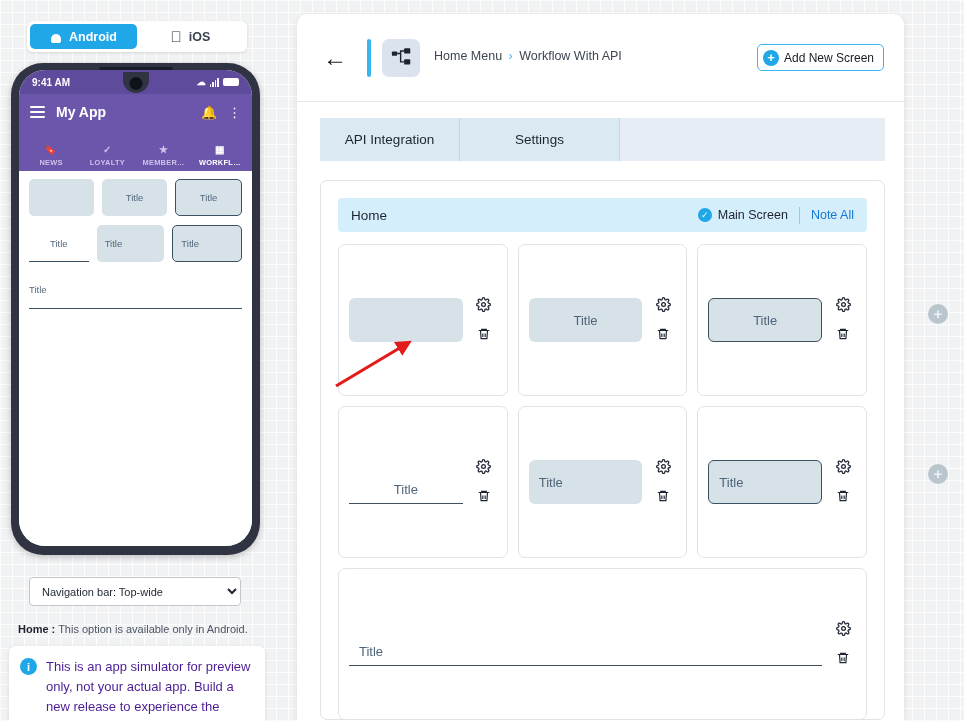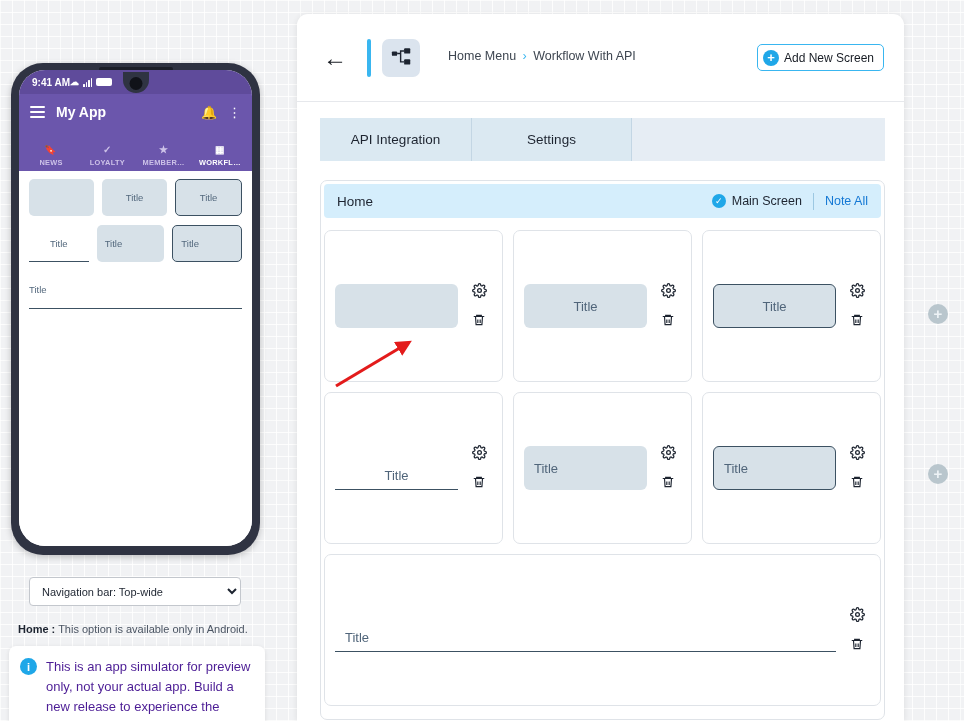--- a/index.html
+++ b/index.html
@@ -82,21 +82,21 @@
   }
   #phone-screen {
     width: 100%; height: 100%;
     background: #ffffff;
     border-radius: 26px;
     overflow: hidden;
     position: relative;
   }
   #status-bar {
     height: 24px; background: #5f4b9b;
-    display: flex; align-items: center; 
+    display: flex; align-items: center; justify-content: space-between;
     padding: 0 13px;
     color: #fff; font-size: 10px; font-weight: bold;
     position: relative;
   }
   #notch {
     position: absolute; left: 50%; transform: translateX(-50%);
     top: 2px; width: 26px; height: 21px;
     background: #2f3342; border-radius: 0 0 13px 13px;
   }
   #notch::after {
@@ -212,21 +212,21 @@
   #back-arrow {
     font-size: 24px; color: #14181f; cursor: pointer; line-height: 1;
     margin-right: 20px;
   }
   #header-accent { width: 4px; height: 38px; background: #39b6f0; border-radius: 2px; }
   #wf-icon-box {
     width: 38px; height: 38px; margin-left: 11px;
     background: #dbe4ee; border-radius: 7px;
     display: flex; align-items: center; justify-content: center;
   }
-  #header-text { margin-left: 28px; flex: 1; }
+  #header-text { margin-left: 14px; flex: 1; }
   #breadcrumb { font-size: 12.5px; color: #3e4651; margin-bottom: 3px; }
   #breadcrumb .sep { color: #39b6f0; margin: 0 3px; }
   #page-title { font-size: 17.5px; color: #171c24; font-weight: normal; }
   #add-screen-btn {
     border: 1px solid #39b6f0; border-radius: 5px;
     height: 27px; padding: 0 9px 0 5px;
     display: flex; align-items: center; gap: 5px;
     background: #fff; cursor: pointer;
     font-size: 12px; color: #171c24;
     border-left-width: 1px;
@@ -249,31 +249,31 @@
     border-right: 1px solid #c3d6e4;
     position: relative;
   }
   .tab.active { background: #3d4450; color: #fff; font-weight: bold; }
   .tab.active::after {
     content: ""; position: absolute; left: 0; right: 0; bottom: -3px;
     height: 4px; background: #22c55e;
   }
   .tab.filler { background: #e6edf4; border-right: none; cursor: default; }
   #tab-design { width: 160px; }
-  #tab-api { width: 152px; text-align: center; }
+  #tab-api { width: 140px; text-align: center; }
   #tab-settings { width: 160px; }
   #tab-filler { flex: 1; }
 
   
   #canvas {
     margin: 19px 19px 0 23px;
     border: 1px solid #dfe3e8;
     border-radius: 7px;
     height: 540px;
-    padding: 3px;
+    padding: 17px;
     overflow: hidden;
     background: #fff;
   }
   #screen-bar {
     height: 34px; background: #d5eefc; border-radius: 4px;
     display: flex; align-items: center;
     padding: 0 13px; margin-bottom: 12px;
   }
   #screen-name { font-size: 13.5px; color: #1d2430; flex: 1; }
   #main-screen-tag {
@@ -329,20 +329,30 @@
   #add-dot-2 { left: 928px; top: 464px; }
 
   
   #arrow-svg { position: absolute; left: 0; top: 0; width: 964px; height: 721px; z-index: 5; pointer-events: none; }
 </style>
 </head>
 <body>
 
 <div id="left-panel">
 
+  <div id="platform-toggle">
+    <div class="plat-btn active">
+      <span class="android-glyph"></span>
+      <span>Android</span>
+    </div>
+    <div class="plat-btn">
+      <span class="apple-glyph"></span>
+      <span>iOS</span>
+    </div>
+  </div>
 
   <div id="phone">
     <div id="phone-topline"></div>
     <div id="phone-screen">
 
       <div id="status-bar">
         <span>9:41 AM</span>
         <div id="notch"></div>
         <span class="status-right">
           <span class="wifi-glyph">☁</span>

